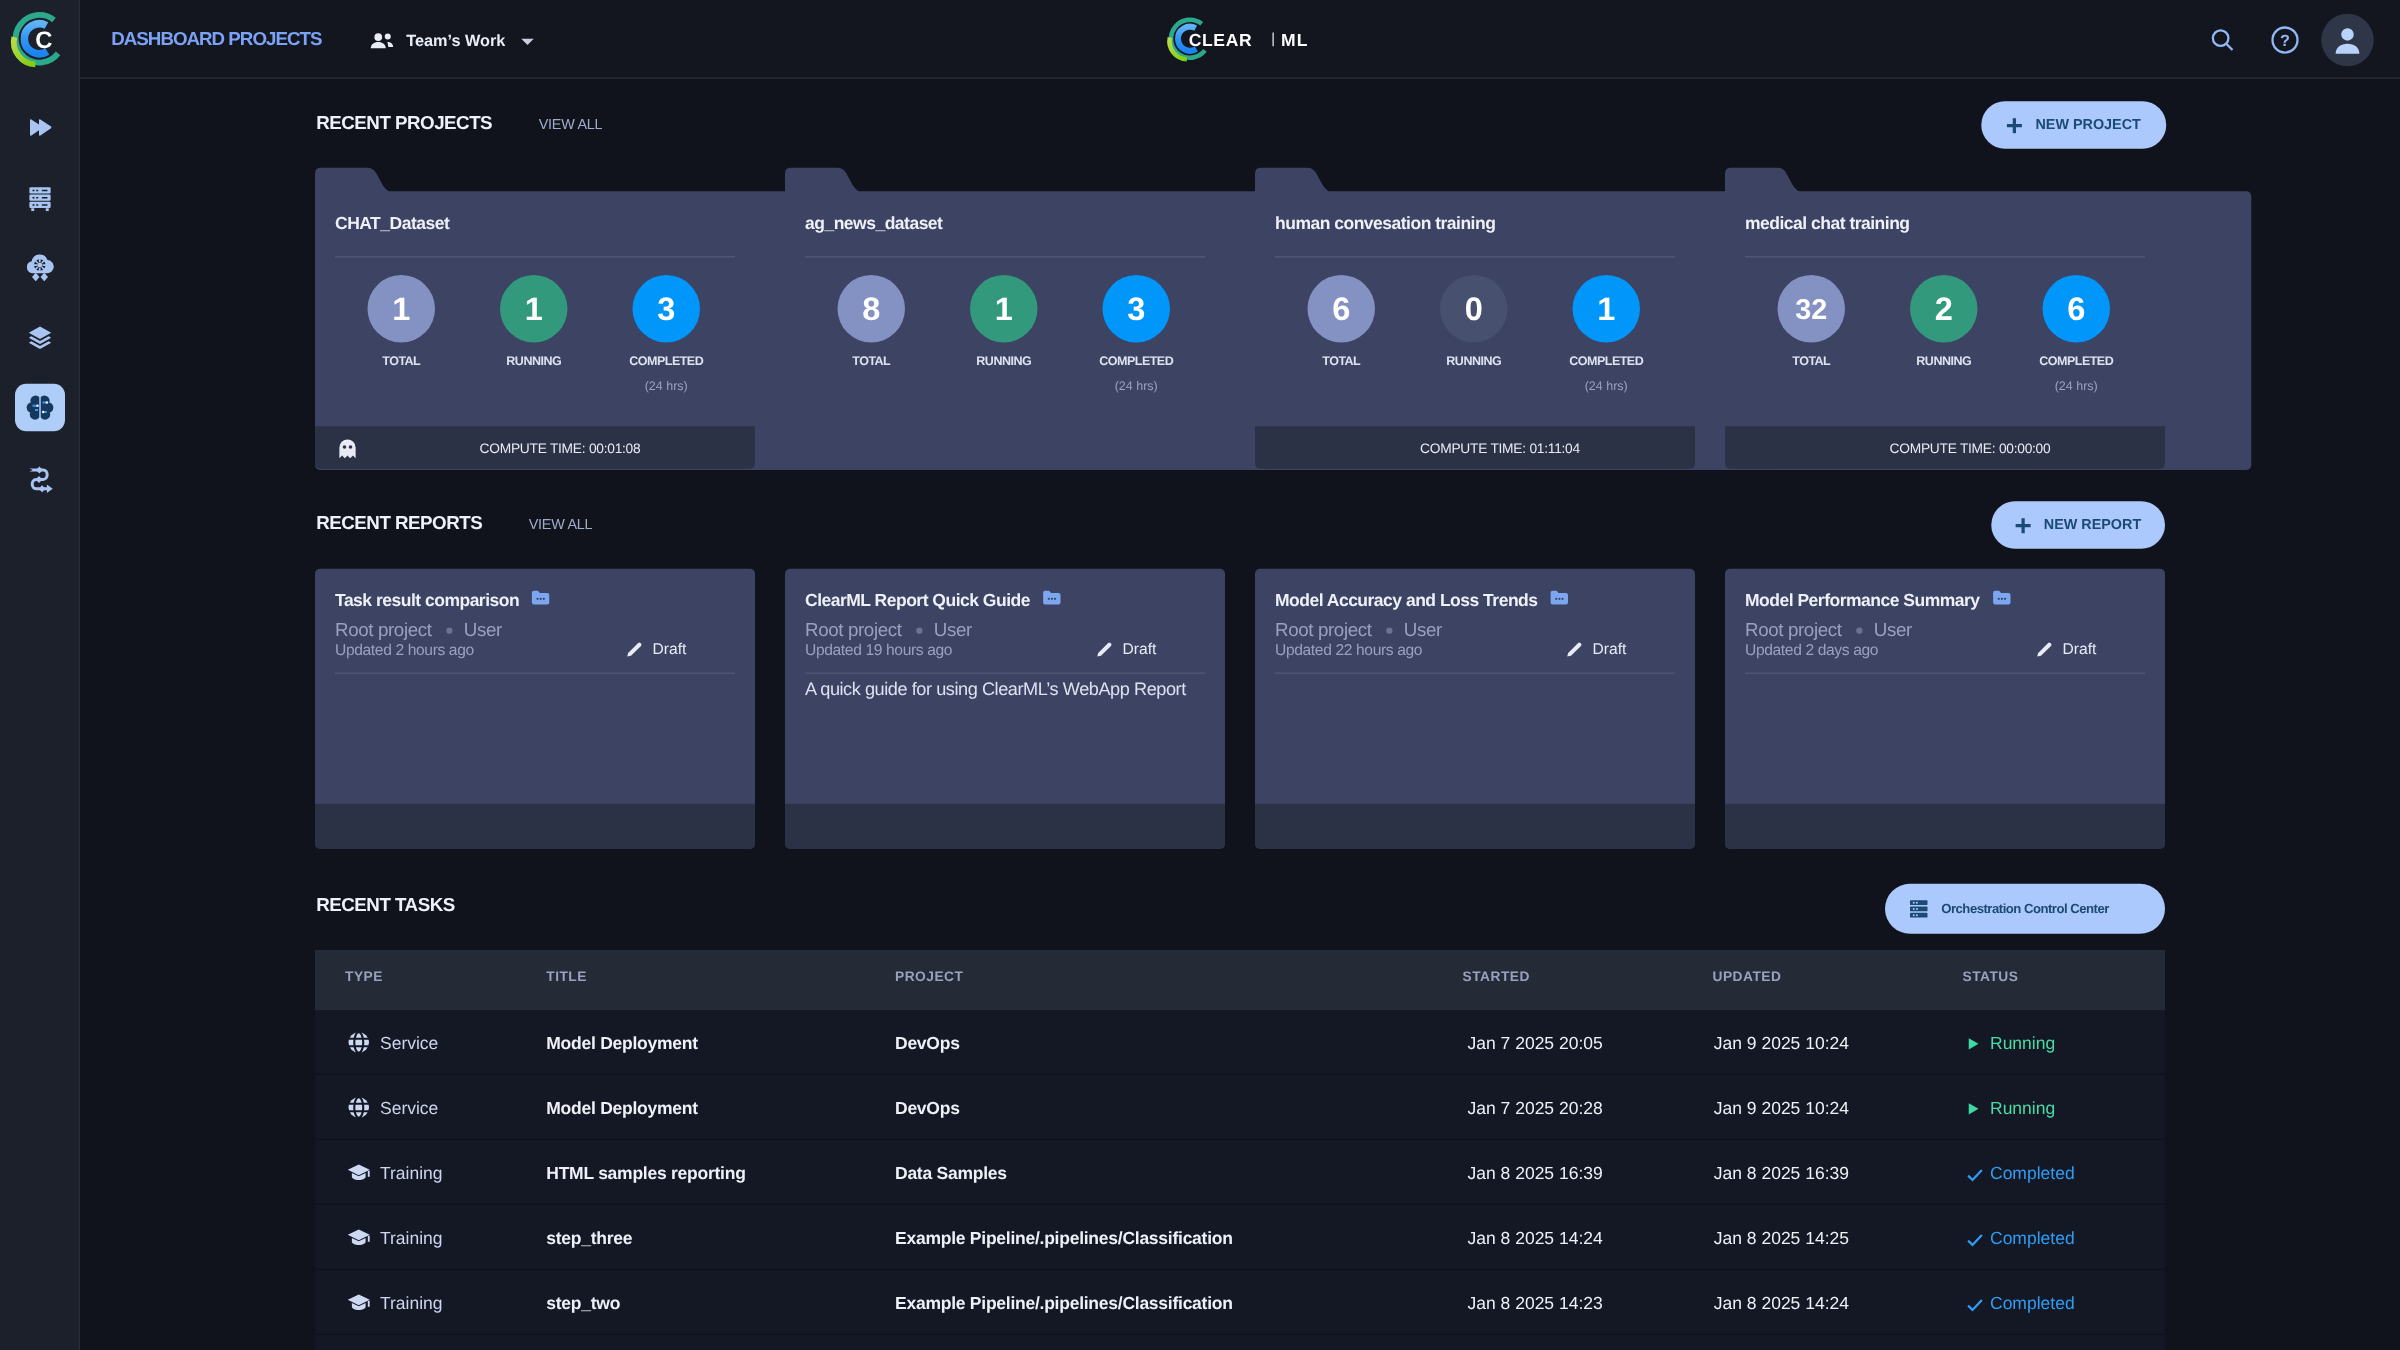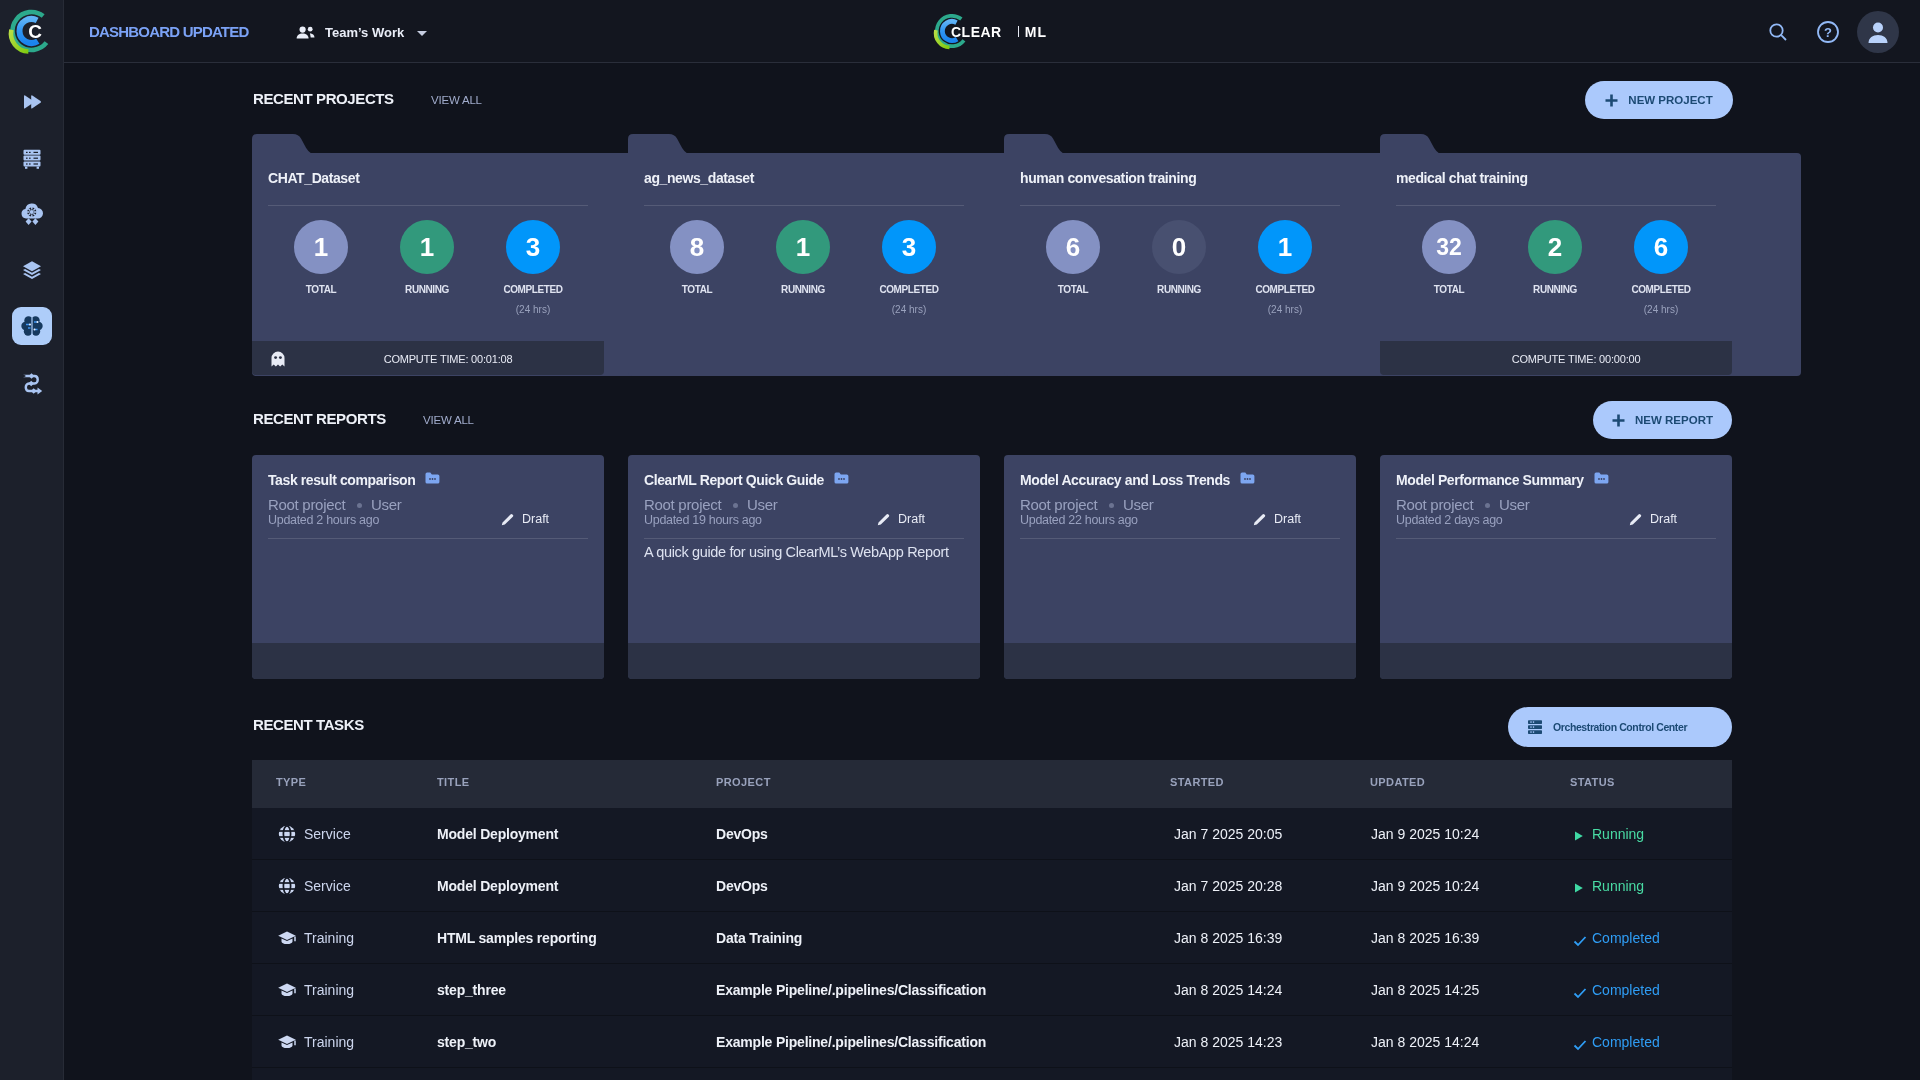--- a/index.html
+++ b/index.html
@@ -49,21 +49,21 @@
   .th { position:absolute; top:0; height:48px; line-height:45px; color:#99a2bc; font-size:11px;
     font-weight:bold; letter-spacing:0.4px; }
   .trow { position:absolute; left:0; width:1480px; height:52px; border-bottom:1px solid #0e1119; }
   .tcell { position:absolute; top:0; height:52px; line-height:52px; color:#eef1f8; font-size:14px; }
   .bold { font-weight:bold; }
 </style>
 </head>
 <body>
 <div id="topbar"></div>
 <div id="sidebar"></div>
-<div class="breadcrumb">DASHBOARD UPDATED</div>
+<div class="breadcrumb">DASHBOARD PROJECTS</div>
 <div class="teamswork"><span style="margin-right:9px;display:flex;">
       <svg width="21" height="17" viewBox="0 0 21 17">
         <circle cx="7.6" cy="5.6" r="3.1" fill="#e9edf7"></circle>
       <path d="M1.6 14.6 c0-3.3 2.7-5.1 6-5.1 s6 1.8 6 5.1 z" fill="#e9edf7"></path>
       <circle cx="15.2" cy="5.2" r="2.4" fill="#e9edf7"></circle>
       <path d="M14.9 9.3 c2.6.2 4.6 1.8 4.6 4.3 l-3.8 0" fill="#e9edf7"></path>
       </svg>
     </span>Team’s Work<span class="caret"></span></div>
 <div style="position:absolute;left:930px;top:9px;"><svg width="44" height="44" viewBox="0 0 44 44">
       <defs>
@@ -225,20 +225,23 @@
     <div class="pbody">
       <div class="ptitle">human convesation training</div>
       <div class="psep"></div>
       <div class="pcircle" style="left:42px;background:#8491c3;font-size:26px;">6</div>
       <div class="plab" style="left:9px;">TOTAL</div>
       <div class="pcircle" style="left:148px;background:#485070;font-size:26px;">0</div>
       <div class="plab" style="left:115px;">RUNNING</div>
       <div class="pcircle" style="left:254px;background:#0196fa;font-size:26px;">1</div>
       <div class="plab" style="left:221px;">COMPLETED</div>
       <div class="plab2" style="left:221px;">(24 hrs)</div>
+      <div class="pfoot">
+        <div class="pfoottext">COMPUTE TIME: 01:11:04</div>
+      </div>
     </div>
   </div>
 <div class="pcard" style="left:1380px;top:134px;">
     <div class="ptab"><svg width="62" height="20" viewBox="0 0 62 20">
         <path d="M0 20 V5 Q0 0 5 0 H41 Q46.5 0 49 4.5 L52.5 11 Q55.5 17.5 60.5 20 Z" fill="#3c4363"></path>
       </svg></div>
     <div class="pbody">
       <div class="ptitle">medical chat training</div>
       <div class="psep"></div>
       <div class="pcircle" style="left:42px;background:#8491c3;font-size:23px;">32</div>
@@ -387,21 +390,21 @@
           <div class="tcell" style="left:1340px;font-size:14px;"><span style="color:#49dba4;">Running</span></div>
         </div>
 <div class="trow" style="top:152px;">
           <div style="position:absolute;left:25px;top:16px;"><svg width="20" height="20" viewBox="0 0 20 20">
           <path d="M10 3.5 L18.8 7.8 L10 12.1 L1.2 7.8 Z" fill="#cdd8f2"></path>
       <path d="M4.5 10.4 v3 c0 1.4 2.5 2.6 5.5 2.6 s5.5-1.2 5.5-2.6 v-3 L10 13 Z" fill="#cdd8f2"></path>
       <path d="M18 8.5 l0 4.8" stroke="#cdd8f2" stroke-width="1.5"></path>
         </svg></div>
           <div class="tcell" style="left:52px;color:#cdd6ee;">Training</div>
           <div class="tcell bold" style="left:185px;letter-spacing:-0.2px;">HTML samples reporting</div>
-          <div class="tcell bold" style="left:464px;letter-spacing:-0.2px;">Data Training</div>
+          <div class="tcell bold" style="left:464px;letter-spacing:-0.2px;">Data Samples</div>
           <div class="tcell" style="left:922px;">Jan 8 2025 16:39</div>
           <div class="tcell" style="left:1119px;">Jan 8 2025 16:39</div>
           <div style="position:absolute;left:1321px;top:21px;"><svg width="14" height="11" viewBox="0 0 14 11">
           <path d="M1.5 5.5 L5 9 L12.5 1" stroke="#2f9df5" stroke-width="1.8" fill="none"></path>
         </svg></div>
           <div class="tcell" style="left:1340px;font-size:14px;"><span style="color:#2f9df5;">Completed</span></div>
         </div>
 <div class="trow" style="top:204px;">
           <div style="position:absolute;left:25px;top:16px;"><svg width="20" height="20" viewBox="0 0 20 20">
           <path d="M10 3.5 L18.8 7.8 L10 12.1 L1.2 7.8 Z" fill="#cdd8f2"></path>

